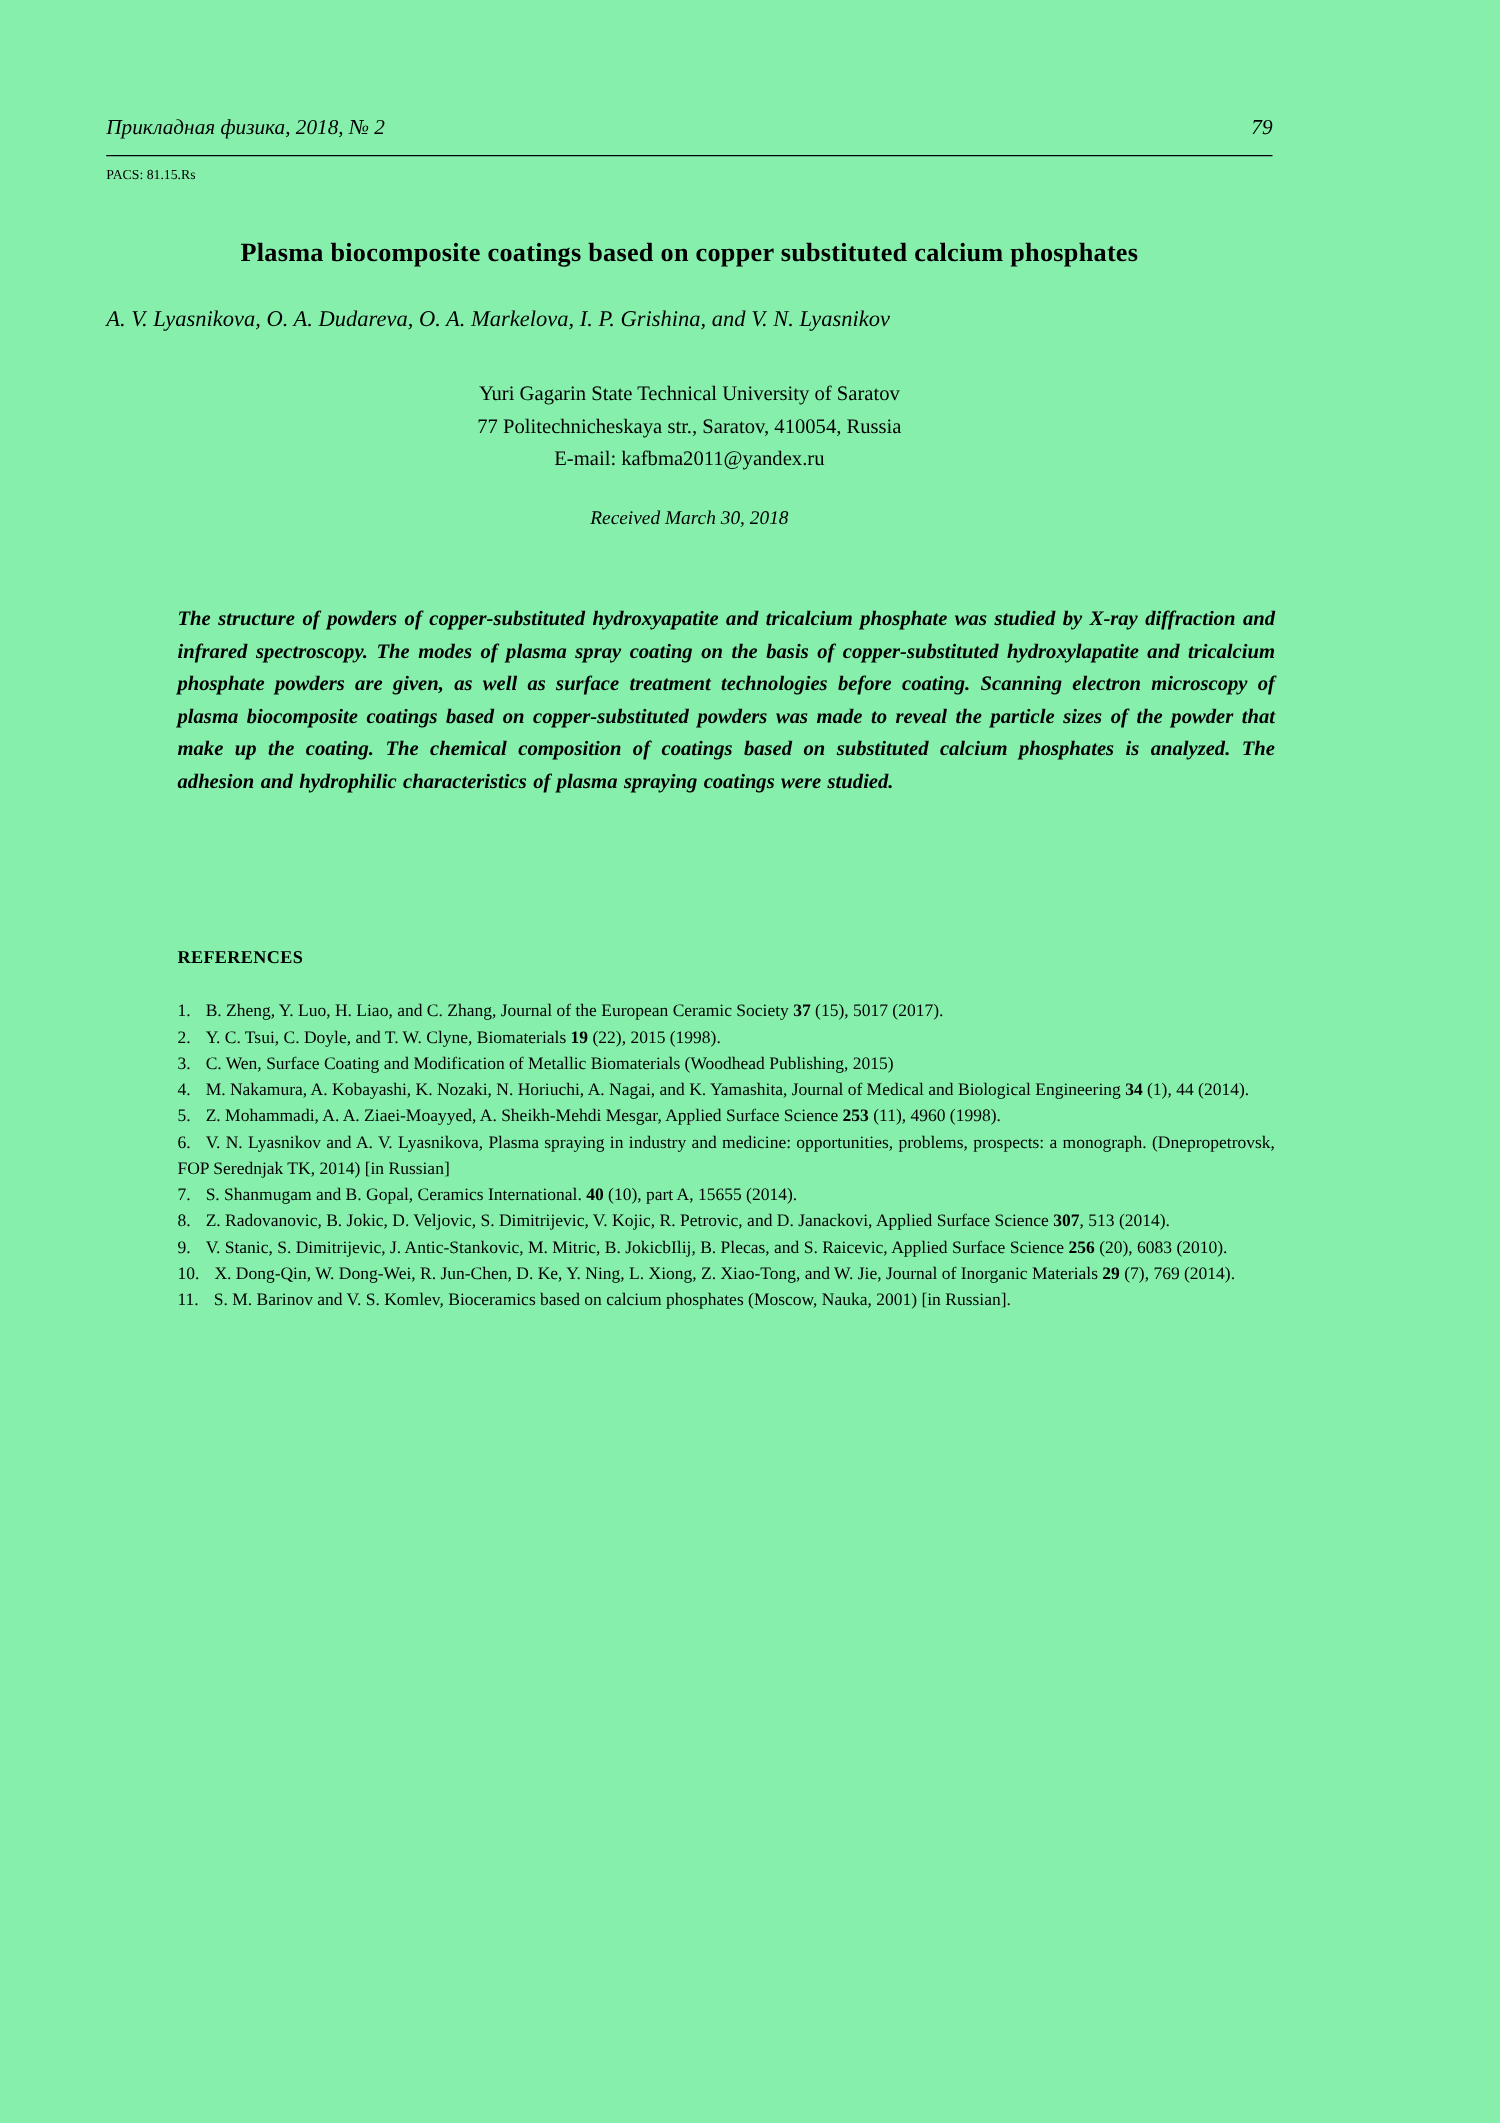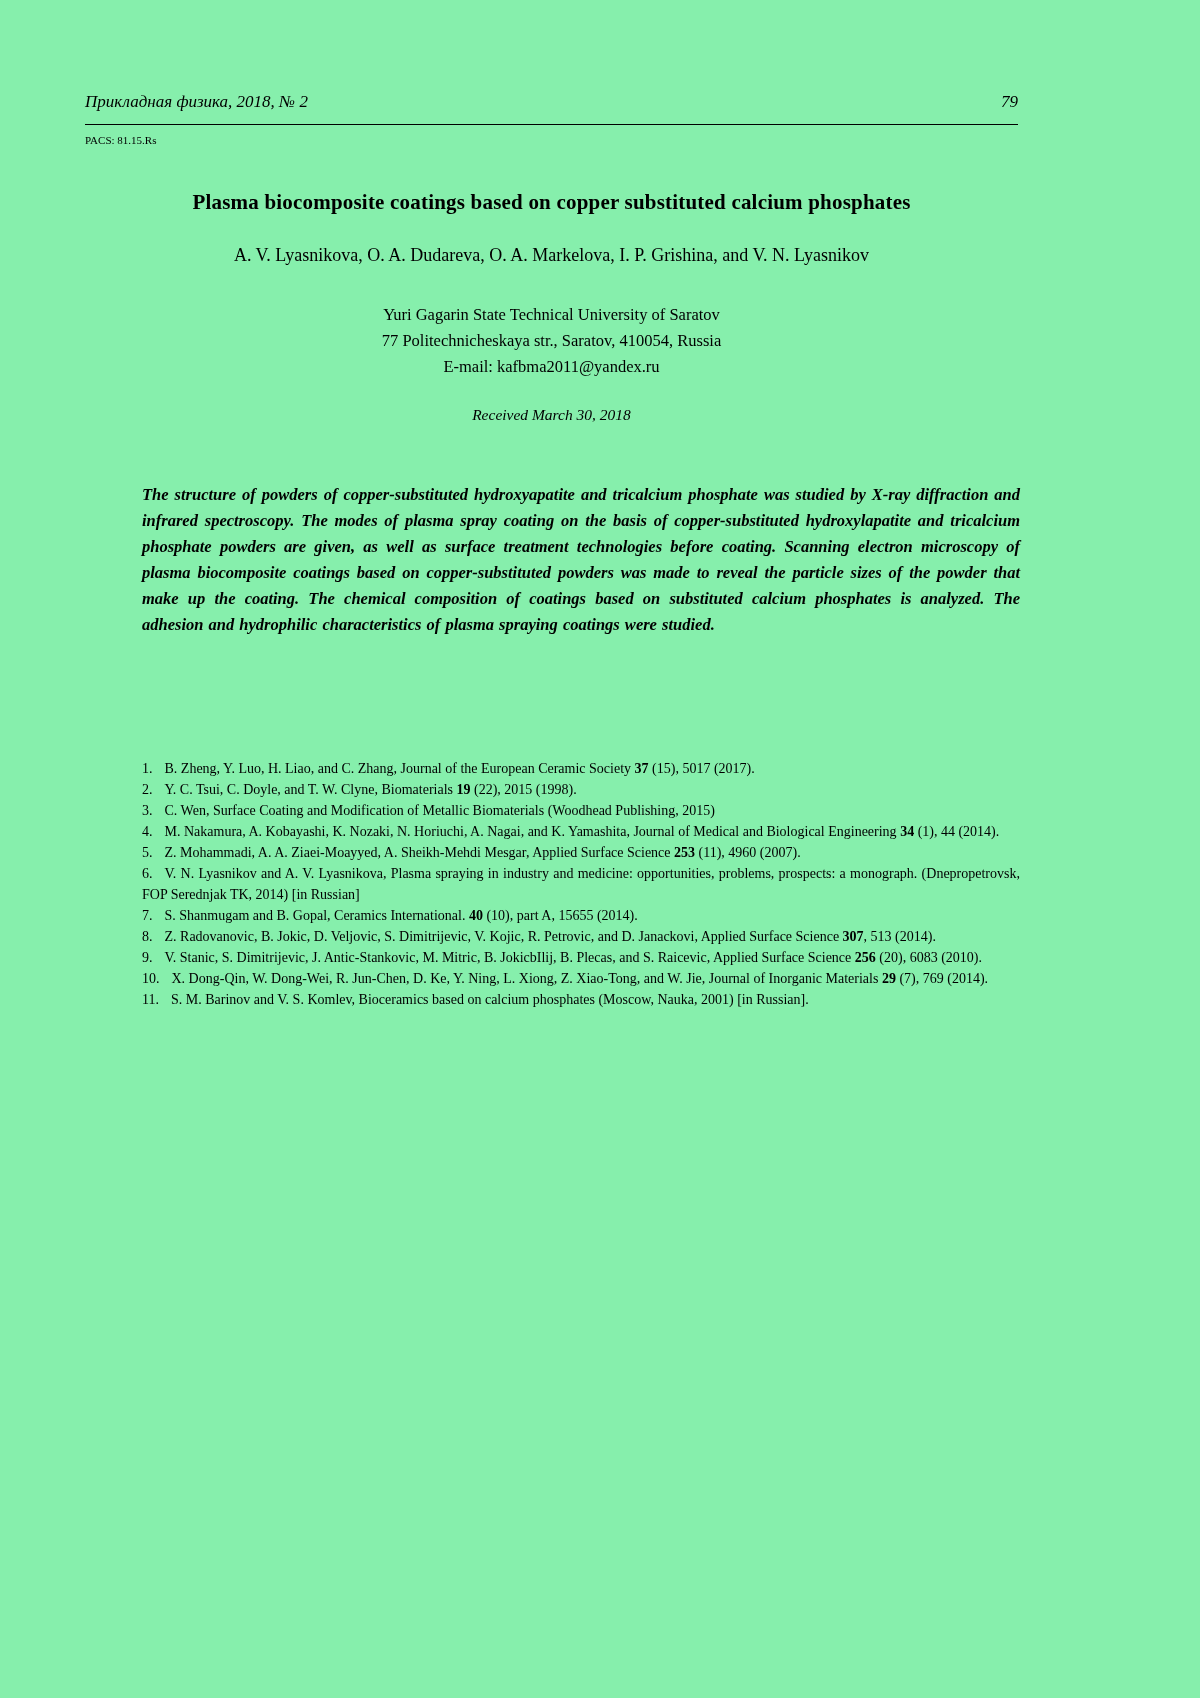--- a/index.html
+++ b/index.html
@@ -38,21 +38,21 @@
     position: absolute;
     left: 85px; right: 182px; top: 190px;
     text-align: center;
     font-weight: bold;
     font-size: 21px;
     letter-spacing: 0.2px;
   }
   .authors {
     position: absolute;
     left: 85px; right: 182px; top: 245px;
-    text-align: center;
+    font-style: italic;
     font-size: 18px;
   }
   .affiliation {
     position: absolute;
     left: 85px; right: 182px; top: 302px;
     text-align: center;
     font-size: 16.5px;
     line-height: 26px;
   }
   .received {
@@ -120,26 +120,27 @@
     <div>77 Politechnicheskaya str., Saratov, 410054, Russia</div>
     <div>E-mail: kafbma2011@yandex.ru</div>
   </div>
 
   <div class="received">Received March 30, 2018</div>
 
   <p class="abstract">The structure of powders of copper-substituted hydroxyapatite and tricalcium phosphate was studied by X-ray diffraction and infrared spectroscopy. The modes of plasma spray coating on the basis of copper-substituted hydroxylapatite and tricalcium phosphate powders are given, as well as surface treatment technologies before coating. Scanning electron microscopy of plasma biocomposite coatings based on copper-substituted powders was made to reveal the particle sizes of the powder that make up the coating. The chemical composition of coatings based on substituted calcium phosphates is analyzed. The adhesion and hydrophilic characteristics of plasma spraying coatings were studied.</p>
 
 
   <div class="references">
+    <div class="ref-heading">REFERENCES</div>
     <div class="ref-list">
         <p class="ref-item"><span class="ref-num">1.</span><span>B. Zheng, Y. Luo, H. Liao, and C. Zhang, Journal of the European Ceramic Society </span><span class="seg-bold">37</span><span> (15), 5017 (2017).</span></p>
         <p class="ref-item"><span class="ref-num">2.</span><span>Y. C. Tsui, C. Doyle, and T. W. Clyne, Biomaterials </span><span class="seg-bold">19</span><span> (22), 2015 (1998).</span></p>
         <p class="ref-item"><span class="ref-num">3.</span><span>C. Wen, </span><span class="seg-italic">Surface Coating and Modification of Metallic Biomaterials</span><span> (Woodhead Publishing, 2015)</span></p>
         <p class="ref-item"><span class="ref-num">4.</span><span>M. Nakamura, A. Kobayashi, K. Nozaki, N. Horiuchi, A. Nagai, and K. Yamashita, Journal of Medical and Biological Engineering </span><span class="seg-bold">34</span><span> (1), 44 (2014).</span></p>
-        <p class="ref-item"><span class="ref-num">5.</span><span>Z. Mohammadi, A. A. Ziaei-Moayyed, A. Sheikh-Mehdi Mesgar, Applied Surface Science </span><span class="seg-bold">253</span><span> (11), 4960 (2007).</span></p>
+        <p class="ref-item"><span class="ref-num">5.</span><span>Z. Mohammadi, A. A. Ziaei-Moayyed, A. Sheikh-Mehdi Mesgar, Applied Surface Science </span><span class="seg-bold">253</span><span> (11), 4960 (1998).</span></p>
         <p class="ref-item"><span class="ref-num">6.</span><span>V. N. Lyasnikov and A. V. Lyasnikova, </span><span class="seg-italic">Plasma spraying in industry and medicine: opportunities, problems, prospects: a monograph.</span><span> (Dnepropetrovsk, FOP Serednjak TK, 2014) [in Russian]</span></p>
         <p class="ref-item"><span class="ref-num">7.</span><span>S. Shanmugam and B. Gopal, Ceramics International. </span><span class="seg-bold">40</span><span> (10), part A, 15655 (2014).</span></p>
         <p class="ref-item"><span class="ref-num">8.</span><span>Z. Radovanovic, B. Jokic, D. Veljovic, S. Dimitrijevic, V. Kojic, R. Petrovic, and D. Janackovi, Applied Surface Science </span><span class="seg-bold">307</span><span>, 513 (2014).</span></p>
         <p class="ref-item"><span class="ref-num">9.</span><span>V. Stanic, S. Dimitrijevic, J. Antic-Stankovic, M. Mitric, B. JokicbIlij, B. Plecas, and S. Raicevic, Applied Surface Science </span><span class="seg-bold">256</span><span> (20), 6083 (2010).</span></p>
         <p class="ref-item"><span class="ref-num">10.</span><span>X. Dong-Qin, W. Dong-Wei, R. Jun-Chen, D. Ke, Y. Ning, L. Xiong, Z. Xiao-Tong, and W. Jie, Journal of Inorganic Materials </span><span class="seg-bold">29</span><span> (7), 769 (2014).</span></p>
         <p class="ref-item"><span class="ref-num">11.</span><span>S. M. Barinov and V. S. Komlev, </span><span class="seg-italic">Bioceramics based on calcium phosphates</span><span> (Moscow, Nauka, 2001) [in Russian].</span></p>
       </div>
   </div>
 
 </div>

